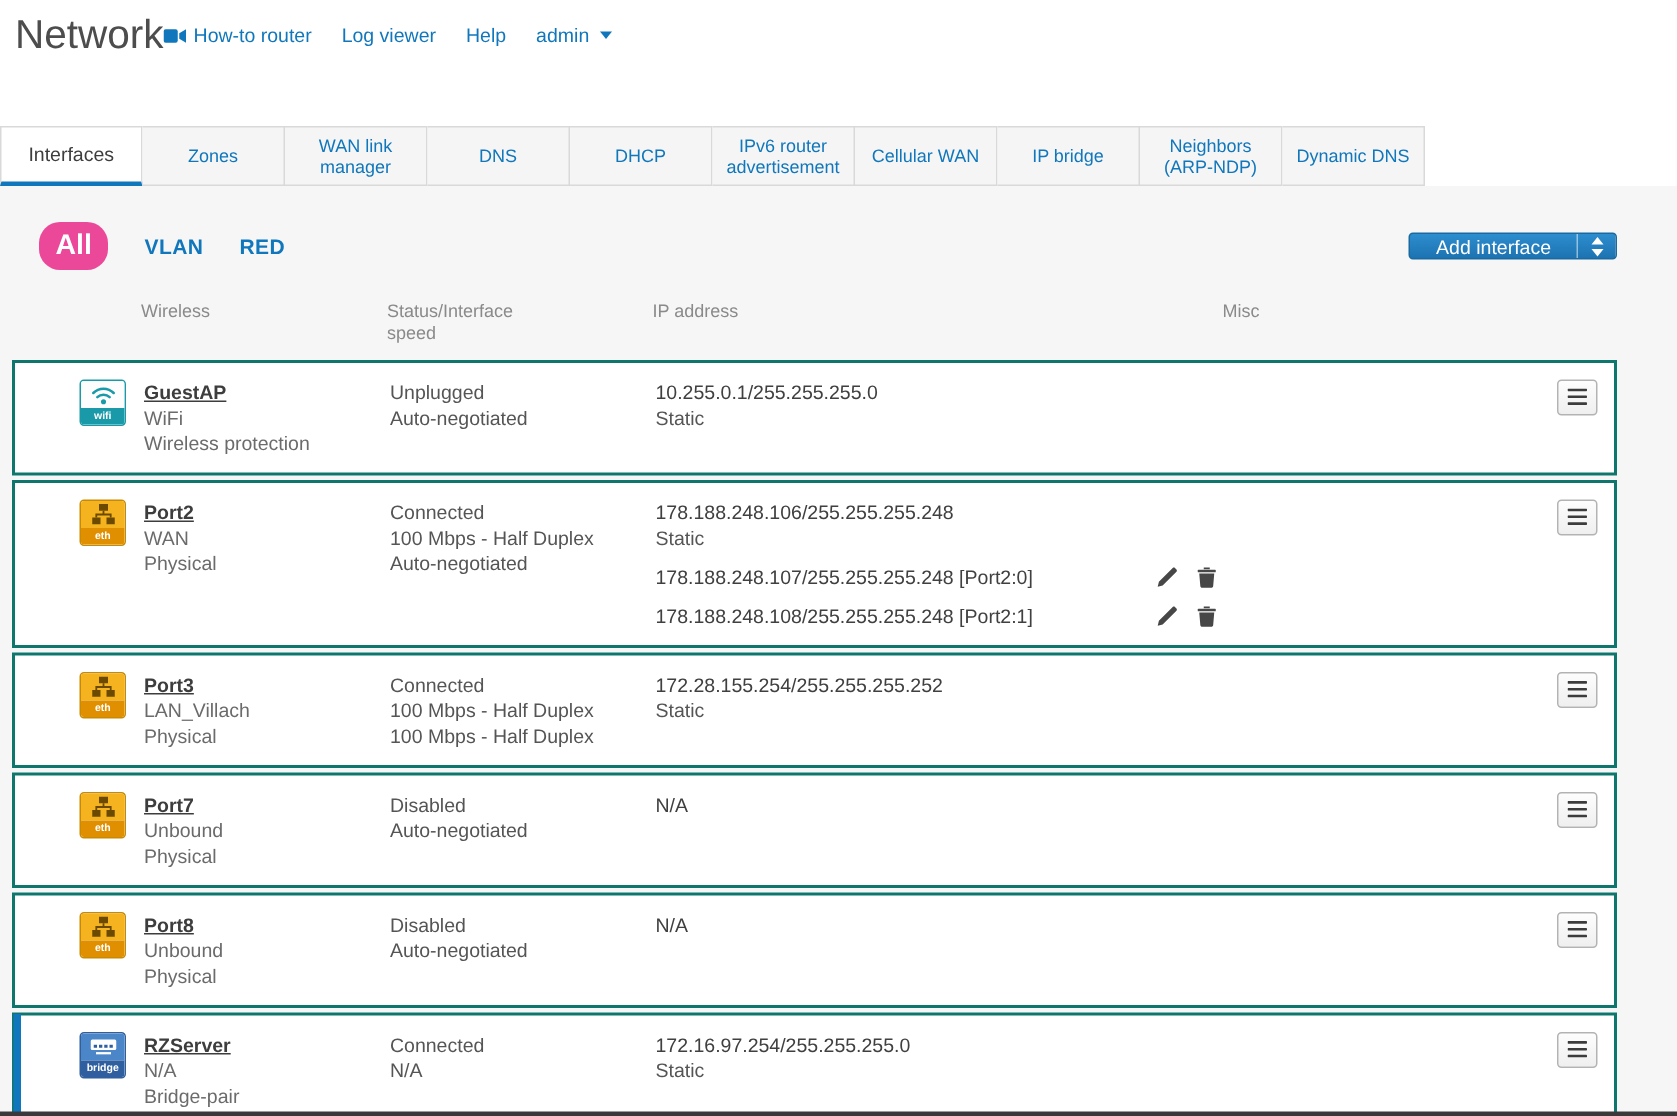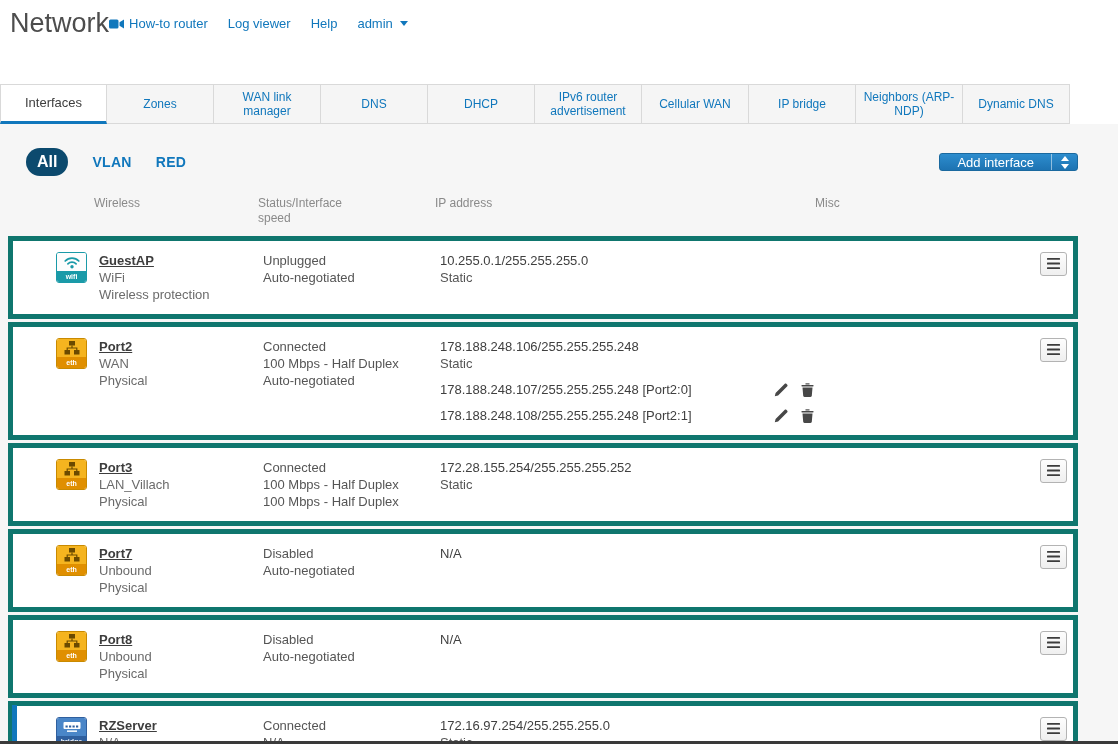--- a/index.html
+++ b/index.html
@@ -11,48 +11,48 @@
   .topbar { display:flex; justify-content:flex-start; align-items:flex-start; padding:8px 12px 0 10px; }
   .page-title { font-size:27px; font-weight:400; color:#4d4d4d; }
   .toplinks { display:flex; align-items:center; gap:20px; padding-top:8px; }
   .toplink { display:flex; align-items:center; gap:5px; font-size:13px; color:#1077bc; cursor:pointer; }
   .tl-icon { display:inline-flex; }
   .caret { width:0; height:0; border-left:4px solid transparent; border-right:4px solid transparent;
            border-top:5px solid #1077bc; margin-left:2px; }
 
   
   .tabbar { display:flex; margin-top:45px; }
-  .tab { width:107px; min-height:40px; background:#f5f5f5; border:1px solid #d9d9d9; border-left:none;
+  .tab { width:95px; min-height:40px; background:#f5f5f5; border:1px solid #d9d9d9; border-left:none;
          color:#1077bc; font-size:12px; line-height:14px; display:flex; align-items:center; justify-content:center;
          text-align:center; padding:4px 5px; cursor:pointer; }
   .tab:first-child { border-left:1px solid #d9d9d9; }
   .tab.active { background:#fff; color:#3d3d3d; font-size:13px; font-weight:400;
                 border-bottom:3px solid #1077bc; }
 
   
   .content { flex:1; background:#f6f6f6; padding:0 40px 0 8px; position:relative; }
   .filterbar { display:flex; align-items:center; padding:24px 0 0 18px; }
   .filters { display:flex; align-items:center; }
-  .pill { background:#0c4a6e; color:#fff; font-size:16px; font-weight:bold; padding:5px 11px;
+  .pill { background:#ec4899; color:#fff; font-size:19px; font-weight:bold; padding:5px 11px;
           border-radius:14px; cursor:pointer;text-align:right; }
   .filter-link { color:#1077bc; font-size:14px; font-weight:bold; margin-left:24px; cursor:pointer; letter-spacing:.3px; }
   .add-btn { margin-left:auto; display:flex; align-items:stretch; height:18px; border:1px solid #1a699f;
              border-radius:3px; background:linear-gradient(#2d8dce,#1d73b2); color:#fff; font-size:13px; cursor:pointer; }
   .add-btn .lbl { display:flex; align-items:center; padding:0 17px; }
   .add-btn .split { width:26px; border-left:1px solid rgba(255,255,255,.5); display:flex; flex-direction:column;
                     align-items:center; justify-content:center; gap:3px; }
   .tri-up { width:0; height:0; border-left:4px solid transparent; border-right:4px solid transparent; border-bottom:5px solid #fff; }
   .tri-down { width:0; height:0; border-left:4px solid transparent; border-right:4px solid transparent; border-top:5px solid #fff; }
 
   
   .thead, .row { display:grid; grid-template-columns:86px 164px 177px 380px 220px 1fr; }
   .thead { padding:20px 0 10px 0; color:#8a8a8a; font-size:12px; line-height:15px; }
   .thead .h-status { max-width:105px; }
   .rows { }
-  .row { background:#fff; border:5px solid #0f766e; margin-bottom:3px; position:relative; }
+  .row { background:#fff; border:2px solid #0f766e; margin-bottom:3px; position:relative; }
   .row.selected::before { content:""; position:absolute; left:-1px; top:-1px; bottom:-1px; width:5px; background:#1077bc; }
   .cell { padding:11px 0; font-size:13px; color:#555; line-height:17px; }
   .icon-cell { display:flex; justify-content:flex-end; padding-right:12px; }
   .name-link { font-weight:bold; color:#3d3d3d; text-decoration:underline; cursor:pointer; display:inline-block; }
   .sub { color:#6b6b6b; }
   .status-line { color:#555; }
   .ip-addr { color:#404040; }
   .ip-note { color:#555; }
   .ip-extra { display:flex; align-items:center; margin-top:9px; padding-right:6px; }
   .ip-actions { margin-left:auto; display:flex; gap:12px; align-items:center; }

